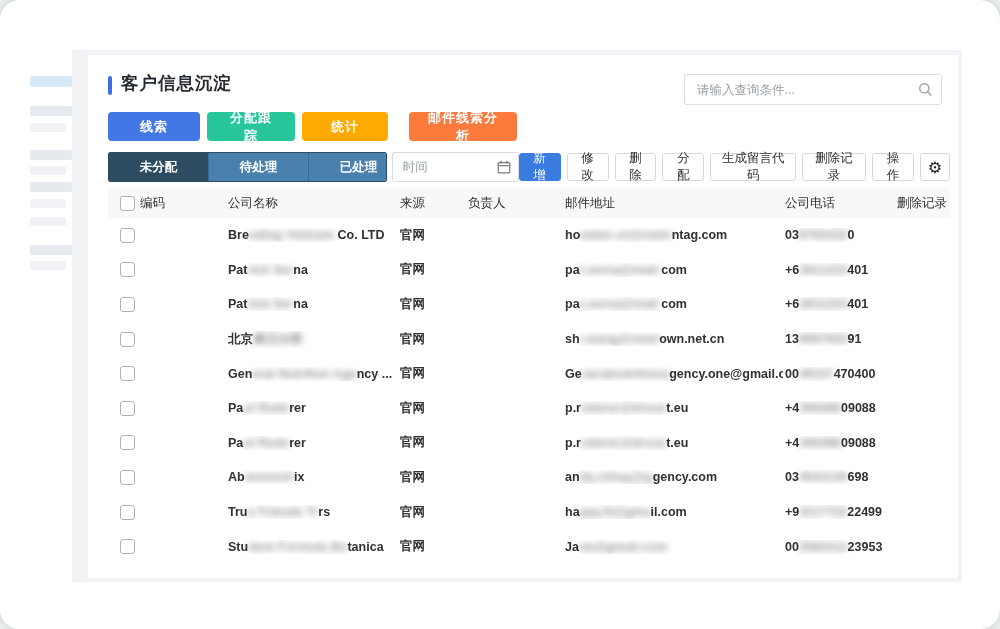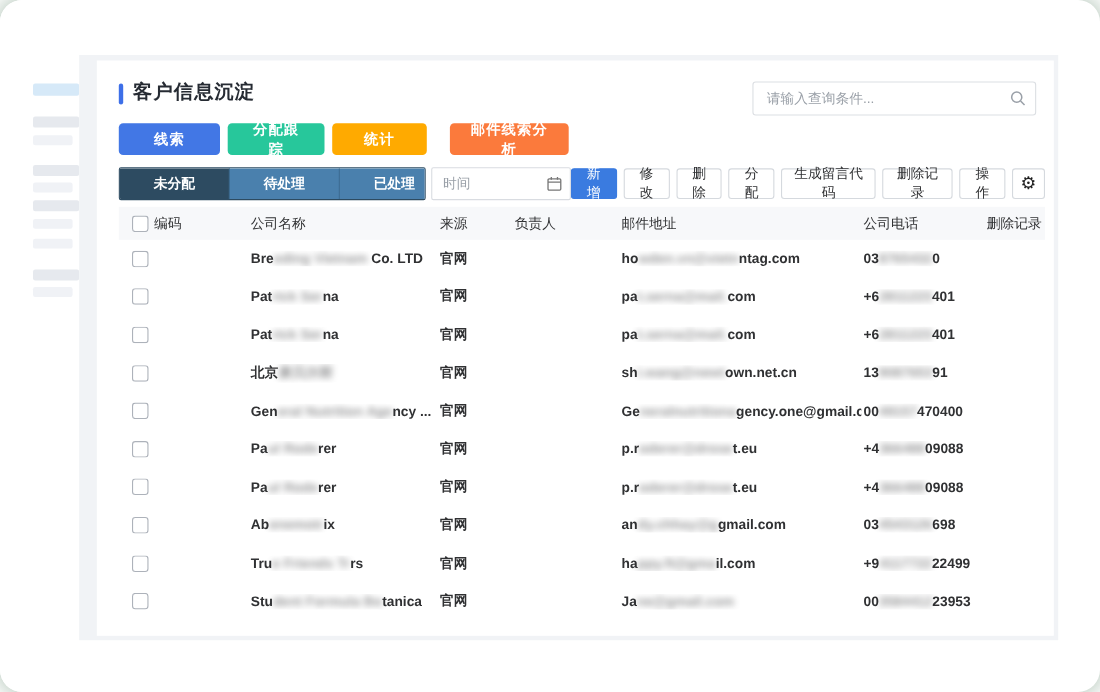--- a/index.html
+++ b/index.html
@@ -237,21 +237,21 @@
             <div class="cell"></div>
           </div>
           <div class="trow">
             <div class="cell">
               <div class="cb"></div>
             </div>
             <div class="cell"></div>
             <div class="cell"><span>Ab</span><span class="blur">enemotr</span><span>ix</span></div>
             <div class="cell">官网</div>
             <div class="cell"></div>
-            <div class="cell"><span>an</span><span class="blur">dy.chhay@g</span><span>gmail.com</span></div>
+            <div class="cell"><span>an</span><span class="blur">dy.chhay@g</span><span>gency.com</span></div>
             <div class="cell"><span>03</span><span class="blur">4543126</span><span>698</span></div>
             <div class="cell"></div>
           </div>
           <div class="trow">
             <div class="cell">
               <div class="cb"></div>
             </div>
             <div class="cell"></div>
             <div class="cell"><span>Tru</span><span class="blur">e Friends Tr</span><span>rs</span></div>
             <div class="cell">官网</div>

